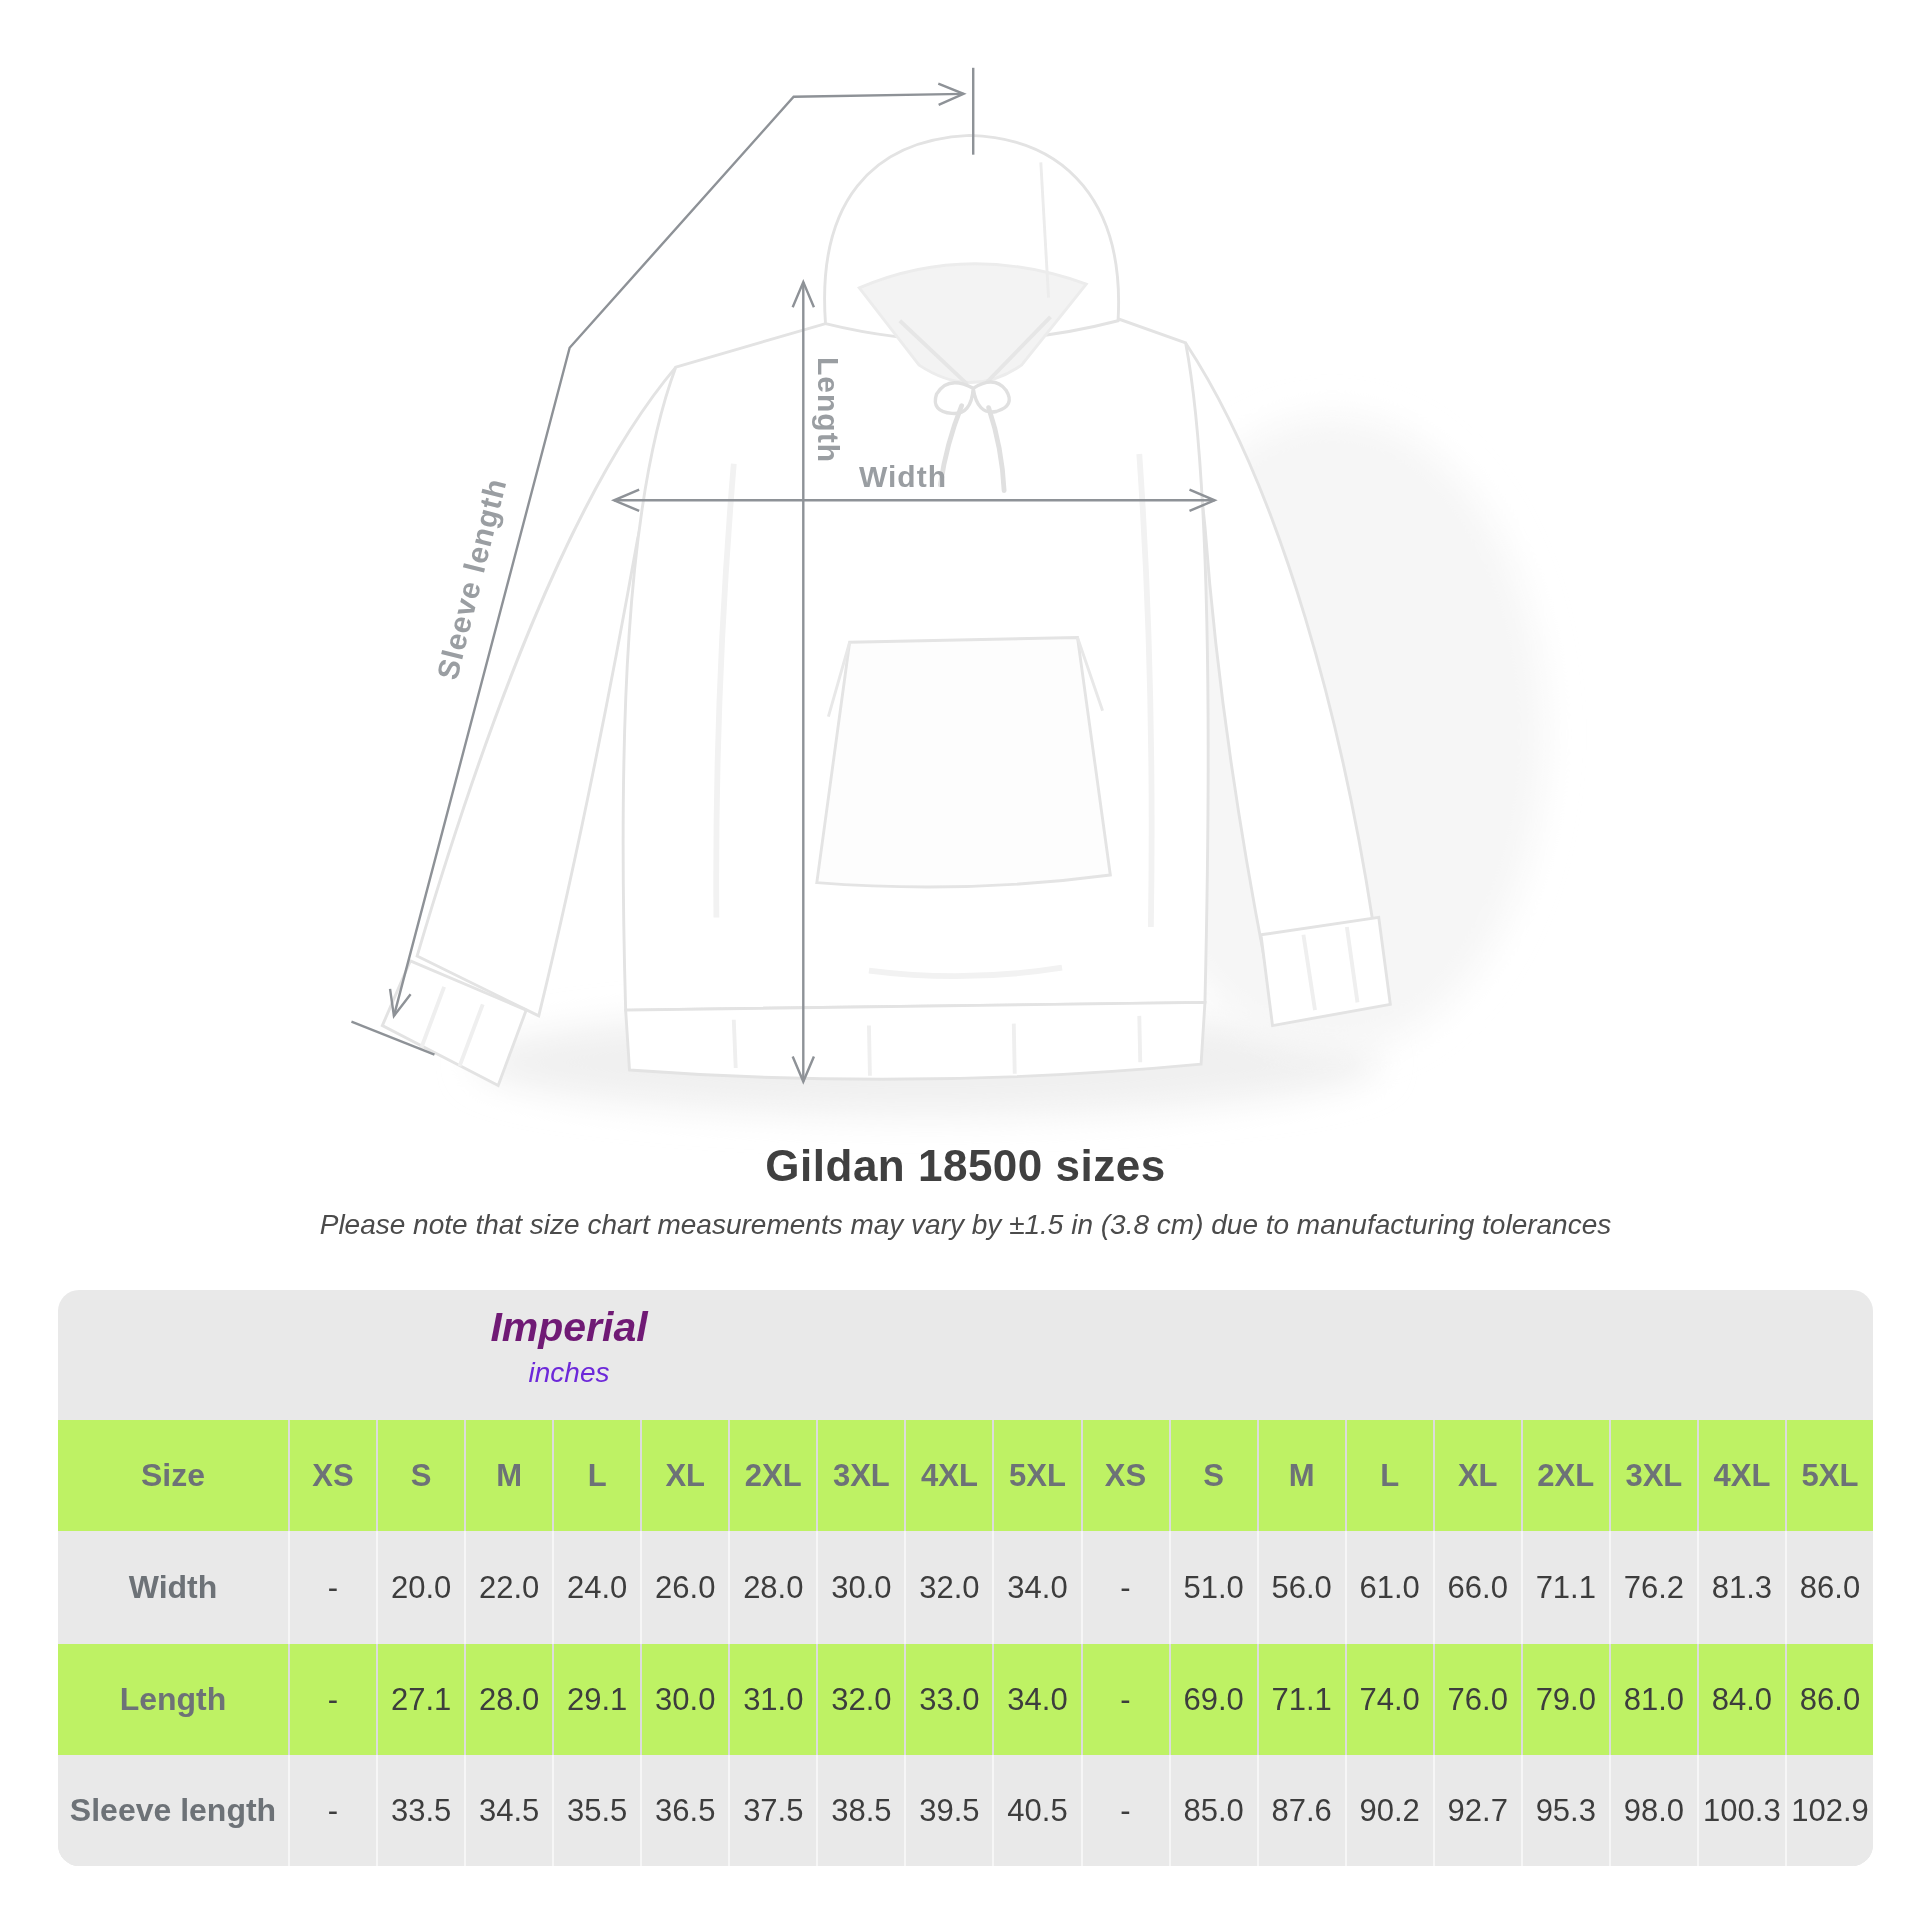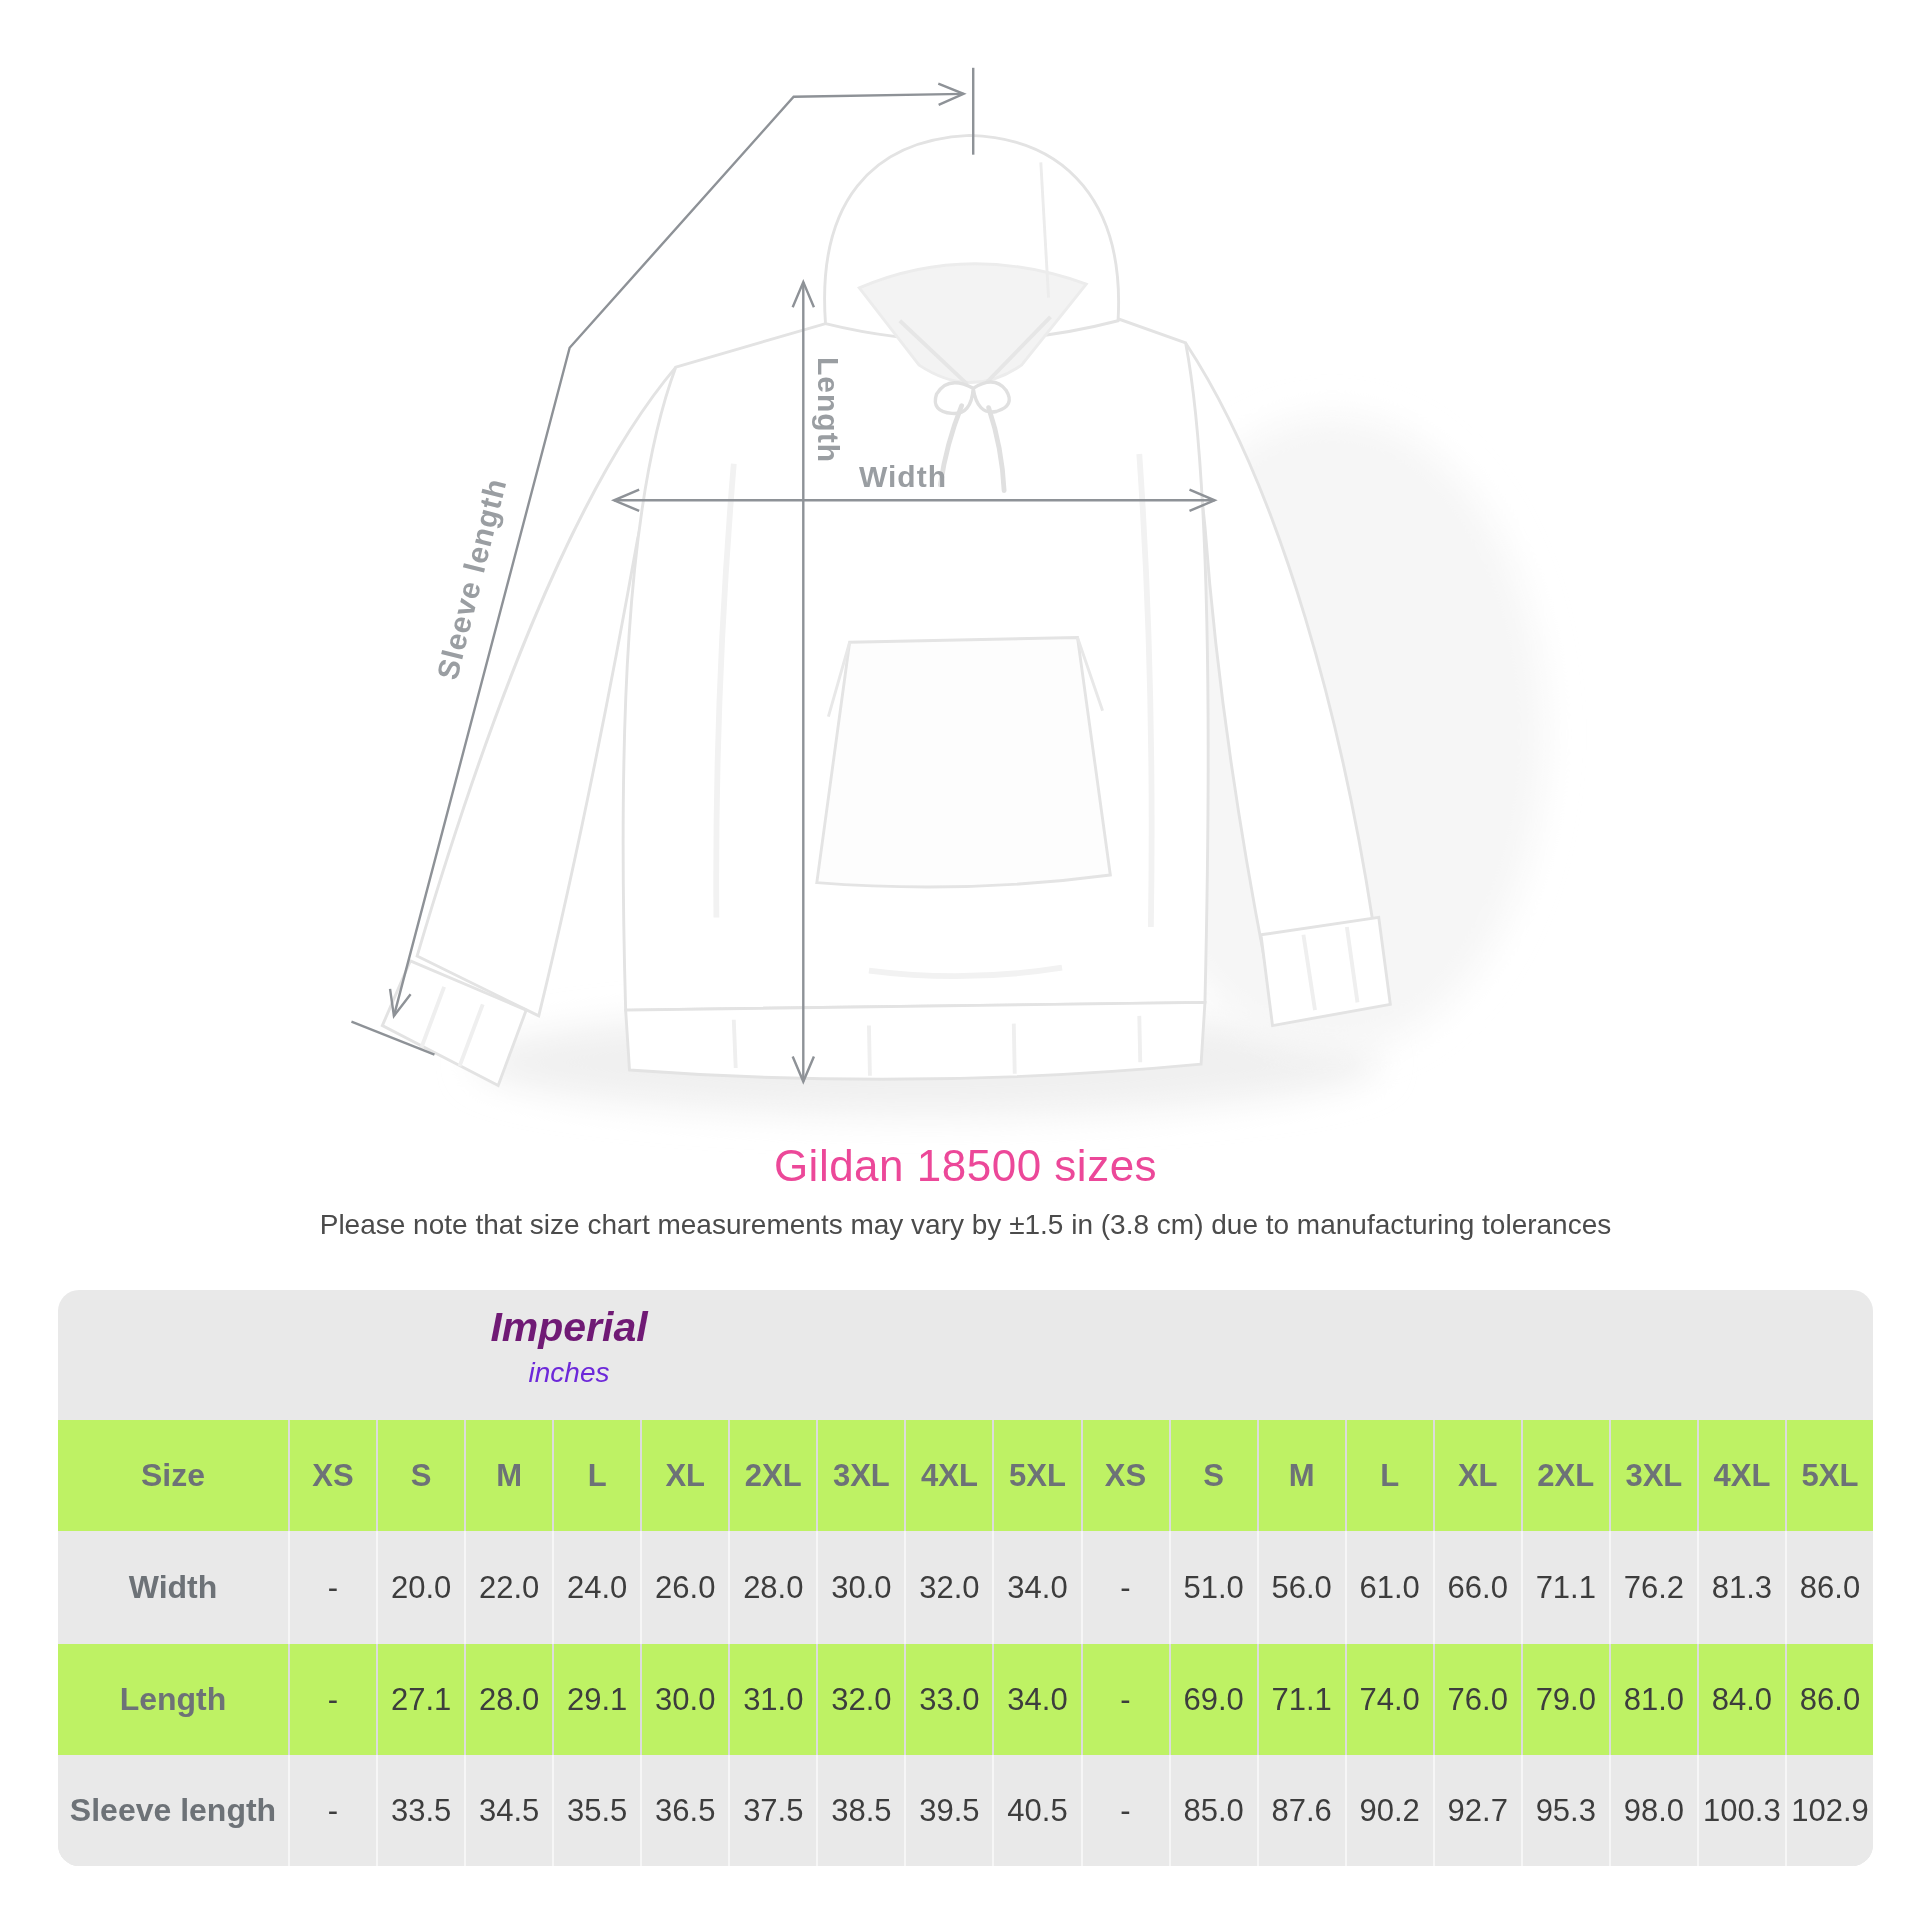--- a/index.html
+++ b/index.html
@@ -10,23 +10,23 @@
   .diagram{position:absolute;left:0;top:0;width:1931px;height:1159px;}
   .diagram svg{position:absolute;left:0;top:0;}
 
   .meas-label{position:absolute;color:#9a9ea2;font-weight:bold;font-size:30px;
     letter-spacing:1px;white-space:nowrap;transform:translate(-50%,-50%);}
   .meas-label.rot-cw{transform:translate(-50%,-50%) rotate(90deg);}
   .meas-label.rot-sleeve{transform:translate(-50%,-50%) rotate(-76deg);}
 
   
   .page-title{position:absolute;left:0;top:1141px;width:1931px;text-align:center;
-    font-size:44px;font-weight:normal;color:#ec4899;letter-spacing:0.5px;}
+    font-size:44px;font-weight:bold;color:#404040;letter-spacing:0.5px;}
   .page-subtitle{position:absolute;left:0;top:1209px;width:1931px;text-align:center;
-    font-size:28px;color:#4b4b4b;}
+    font-size:28px;font-style:italic;color:#4b4b4b;}
 
   
   .sizetable{position:absolute;left:58px;top:1290px;width:1815px;height:576px;
     background:#e9e9e9;border-radius:21px;overflow:hidden;}
   .unit-band{display:grid;grid-template-columns:1022px 793px;height:130px;}
   .unit-cell{display:flex;flex-direction:column;align-items:center;padding-top:13.5px;}
   .unit-name{font-size:41px;font-weight:bold;font-style:italic;color:#701a75;line-height:46px;}
   .unit-sub{font-size:28px;font-style:italic;color:#6d28d9;margin-top:7.7px;}
 
   .trow{display:grid;grid-template-columns:230px repeat(18,1fr);}

